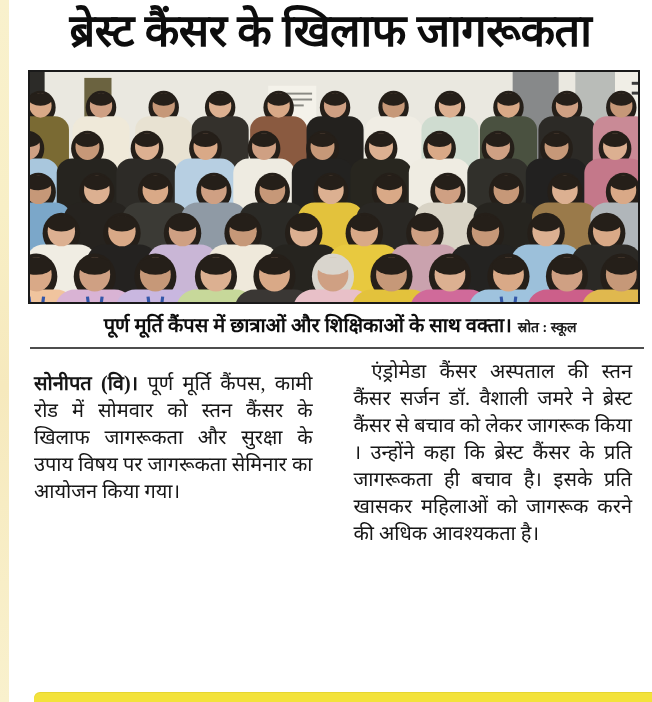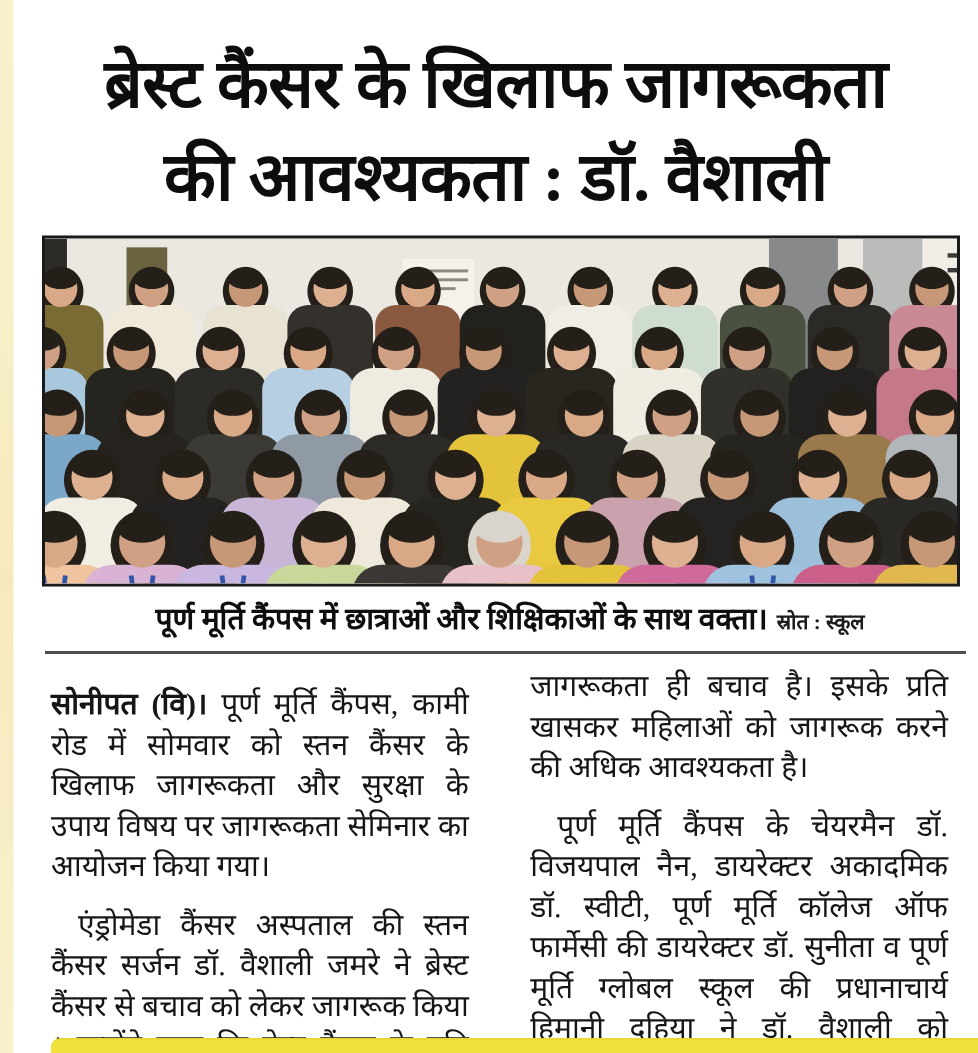--- a/index.html
+++ b/index.html
@@ -12,21 +12,21 @@
     color:#121212;
   }
   
   .edge-stripe{
     position:absolute;left:0;top:0;bottom:0;width:9px;
     background:linear-gradient(180deg,#f9f1cd 0%,#f8efc6 30%,#f6e9bd 55%,#f9f1cd 100%);
   }
   .content{position:absolute;left:9px;top:0;right:0;bottom:0;}
 
   .headline{
-    padding-top:25px;
+    padding-top:0;
     text-align:center;
     font-weight:bold;
     font-size:45px;
     line-height:62px;
     letter-spacing:-0.5px;
     color:#0d0d0d;
   }
 
   .photo-frame{
     margin:8px 12px 0 19px;
@@ -75,21 +75,20 @@
 </head>
 <body>
 
 <div class="clip">
   <div class="edge-stripe"></div>
 
   <div class="content">
 
     <div class="headline">
       <div>ब्रेस्ट कैंसर के खिलाफ जागरूकता</div>
-      <div>की आवश्यकता : डॉ. वैशाली</div>
     </div>
 
     <div class="photo-frame">
       <svg id="photo-svg" width="631" height="230" viewBox="0 0 604 234" xmlns="http://www.w3.org/2000/svg" preserveAspectRatio="none">
           <rect x="0" y="0" width="604" height="234" fill="#eae8e0"></rect>
           <rect x="0" y="0" width="14" height="150" fill="#2c2b28"></rect>
           <rect x="52" y="6" width="26" height="46" fill="#6b6340"></rect>
           <rect x="228" y="14" width="46" height="42" fill="#f4f2ea"></rect>
           <rect x="232" y="21" width="38" height="2" fill="#8a8a84"></rect>
           <rect x="232" y="27" width="38" height="2" fill="#8a8a84"></rect>
@@ -330,19 +329,18 @@
 
     <div class="caption-row">
       <span class="caption-main">पूर्ण मूर्ति कैंपस में छात्राओं और शिक्षिकाओं के साथ वक्ता।</span><span class="caption-credit">स्रोत : स्कूल</span>
     </div>
 
     <hr class="rule">
 
     <div class="article">
       <p><span class="dateline">सोनीपत (वि)।</span><span> पूर्ण मूर्ति कैंपस, कामी रोड में सोमवार को स्तन कैंसर के खिलाफ जागरूकता और सुरक्षा के उपाय विषय पर जागरूकता सेमिनार का आयोजन किया गया।</span></p>
       <p>एंड्रोमेडा कैंसर अस्पताल की स्तन कैंसर सर्जन डॉ. वैशाली जमरे ने ब्रेस्ट कैंसर से बचाव को लेकर जागरूक किया । उन्होंने कहा कि ब्रेस्ट कैंसर के प्रति जागरूकता ही बचाव है। इसके प्रति खासकर महिलाओं को जागरूक करने की अधिक आवश्यकता है।</p>
-      <p>पूर्ण मूर्ति कैंपस के चेयरमैन डॉ. विजयपाल नैन, डायरेक्टर अकादमिक डॉ. स्वीटी, पूर्ण मूर्ति कॉलेज ऑफ फार्मेसी की डायरेक्टर डॉ. सुनीता व पूर्ण मूर्ति ग्लोबल स्कूल की प्रधानाचार्य हिमानी दहिया ने डॉ. वैशाली को सम्मानित किया।</p>
     </div>
 
   </div>
 
   <div class="bottom-bar"></div>
 </div>
 
 </body></html>

